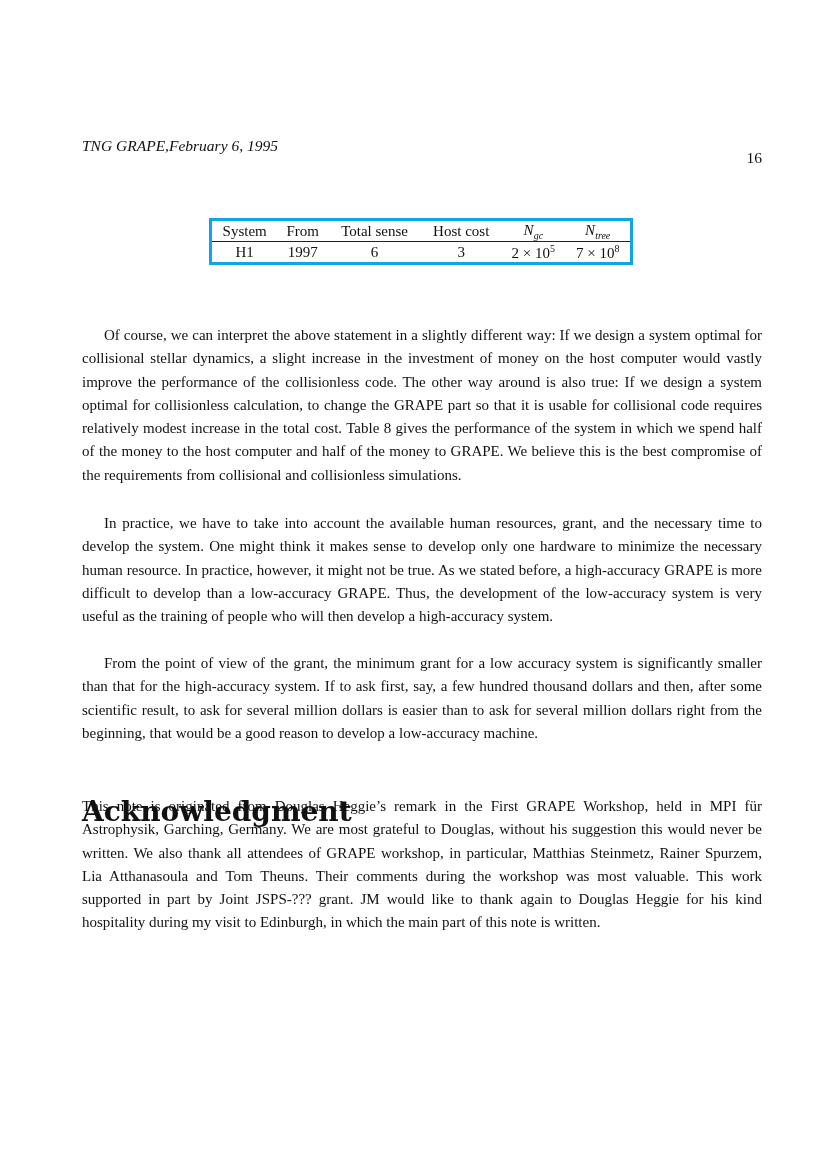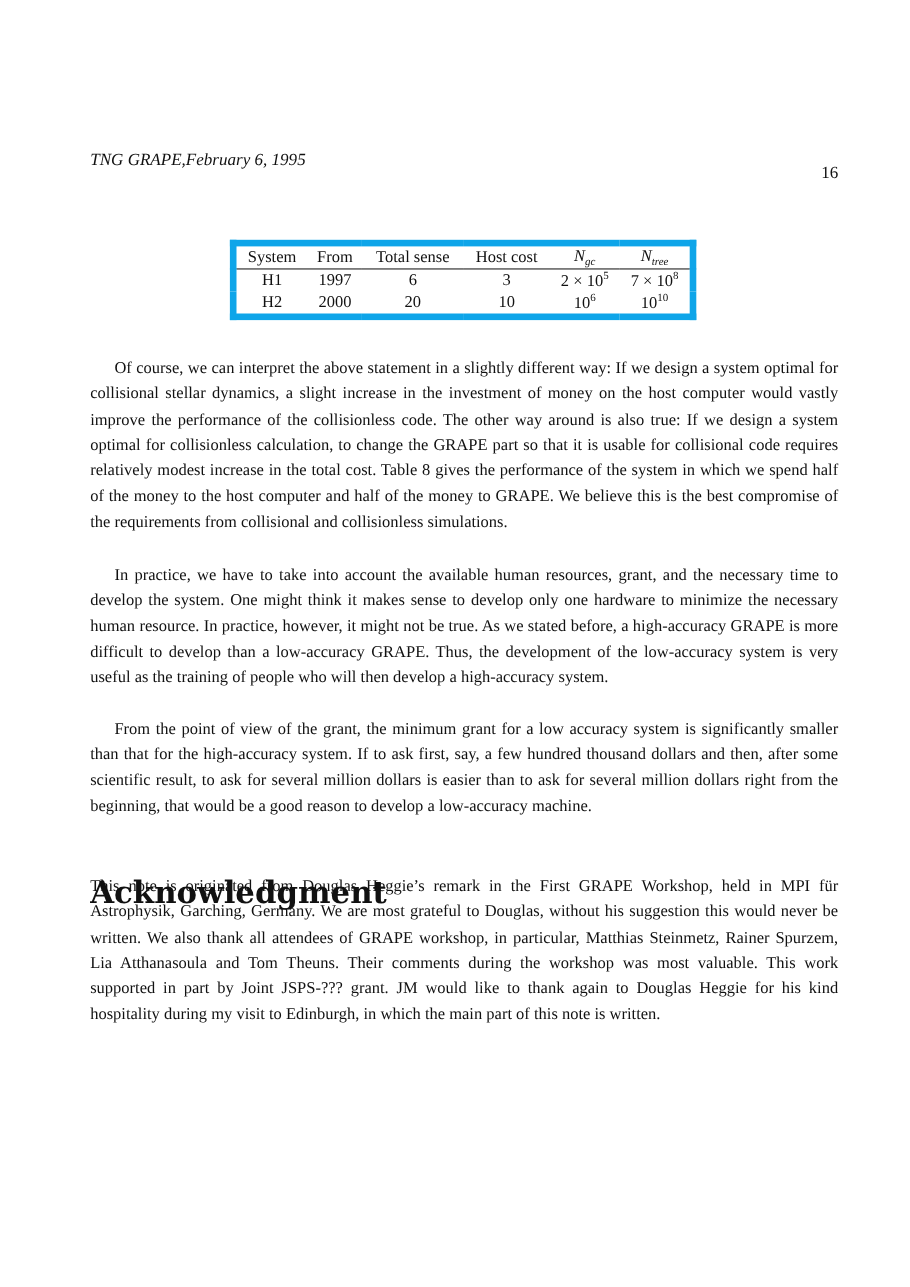--- a/index.html
+++ b/index.html
@@ -7,21 +7,21 @@
            font-family: "DejaVu Serif", "Liberation Serif", serif; color: #111; }
     .page { position: absolute; left: 0; top: 0; width: 827px; height: 1170px; }
     .header { position: absolute; left: 82px; top: 137px; width: 680px; height: 20px;
               font-family: "Liberation Serif", serif; font-size: 15.5px; }
     .header .title { position: absolute; left: 0; top: 0; font-style: italic; }
     .header .pageno { position: absolute; right: 0; top: 0; margin-top: 12px; }
 
     .caption { position: absolute; left: 0; width: 827px; top: 200px; text-align: center;
                font-family: "Liberation Serif", serif; font-size: 15px; }
     table.t8 { position: absolute; left: 209px; top: 218px; width: 424px;
-               border-collapse: collapse; border: 6px solid #0ea5e9;
+               border-collapse: collapse; border: 3px solid #0ea5e9;
                font-family: "Liberation Serif", serif; font-size: 15px; }
     table.t8 th, table.t8 td { text-align: center; padding: 0 4px; height: 20px; font-weight: normal; }
     table.t8 thead tr { border-bottom: 1px solid #222; }
     table.t8 th.math { font-style: italic; }
     table.t8 sub { font-size: 10px; font-style: italic; }
     table.t8 sup { font-size: 10px; }
 
     .body { position: absolute; left: 82px; width: 680px;
             font-family: "Liberation Serif", serif; font-size: 15px; line-height: 23.3px;
             text-align: justify; }
@@ -56,28 +56,20 @@
     </thead>
     <tbody>
       <tr>
         <td>H1</td>
         <td>1997</td>
         <td>6</td>
         <td>3</td>
         <td><span>2 × 10</span><sup>5</sup></td>
         <td><span>7 × 10</span><sup>8</sup></td>
       </tr>
-      <tr>
-        <td>H2</td>
-        <td>2000</td>
-        <td>20</td>
-        <td>10</td>
-        <td><span>10</span><sup>6</sup></td>
-        <td><span>10</span><sup>10</sup></td>
-      </tr>
     </tbody>
   </table>
 
   <div class="body" id="p1">
     <p>Of course, we can interpret the above statement in a slightly different way: If we design a system optimal for collisional stellar dynamics, a slight increase in the investment of money on the host computer would vastly improve the performance of the collisionless code. The other way around is also true: If we design a system optimal for collisionless calculation, to change the GRAPE part so that it is usable for collisional code requires relatively modest increase in the total cost. Table 8 gives the performance of the system in which we spend half of the money to the host computer and half of the money to GRAPE. We believe this is the best compromise of the requirements from collisional and collisionless simulations.</p>
   </div>
   <div class="body" id="p2">
     <p>In practice, we have to take into account the available human resources, grant, and the necessary time to develop the system. One might think it makes sense to develop only one hardware to minimize the necessary human resource. In practice, however, it might not be true. As we stated before, a high-accuracy GRAPE is more difficult to develop than a low-accuracy GRAPE. Thus, the development of the low-accuracy system is very useful as the training of people who will then develop a high-accuracy system.</p>
   </div>
   <div class="body" id="p3">

